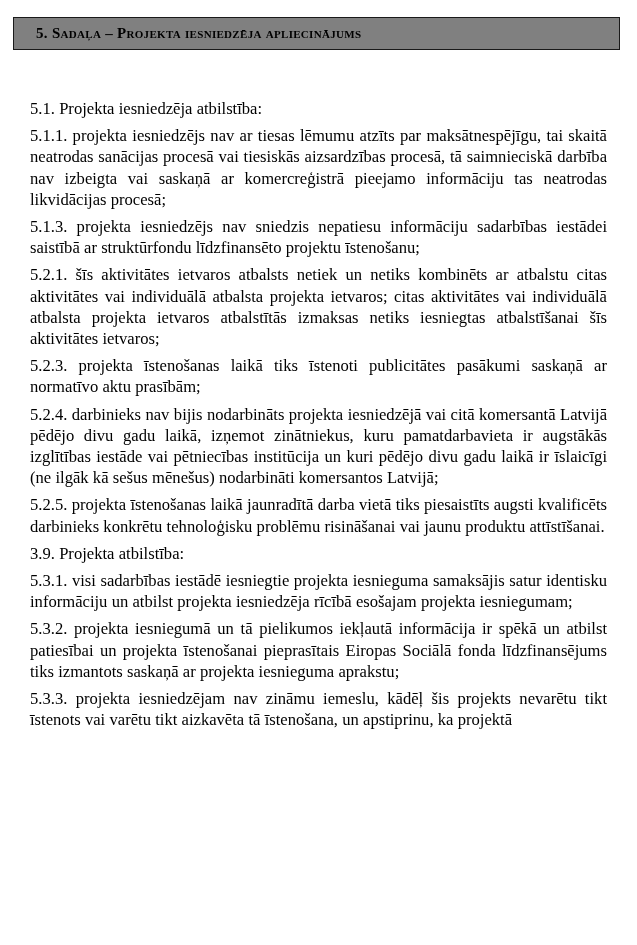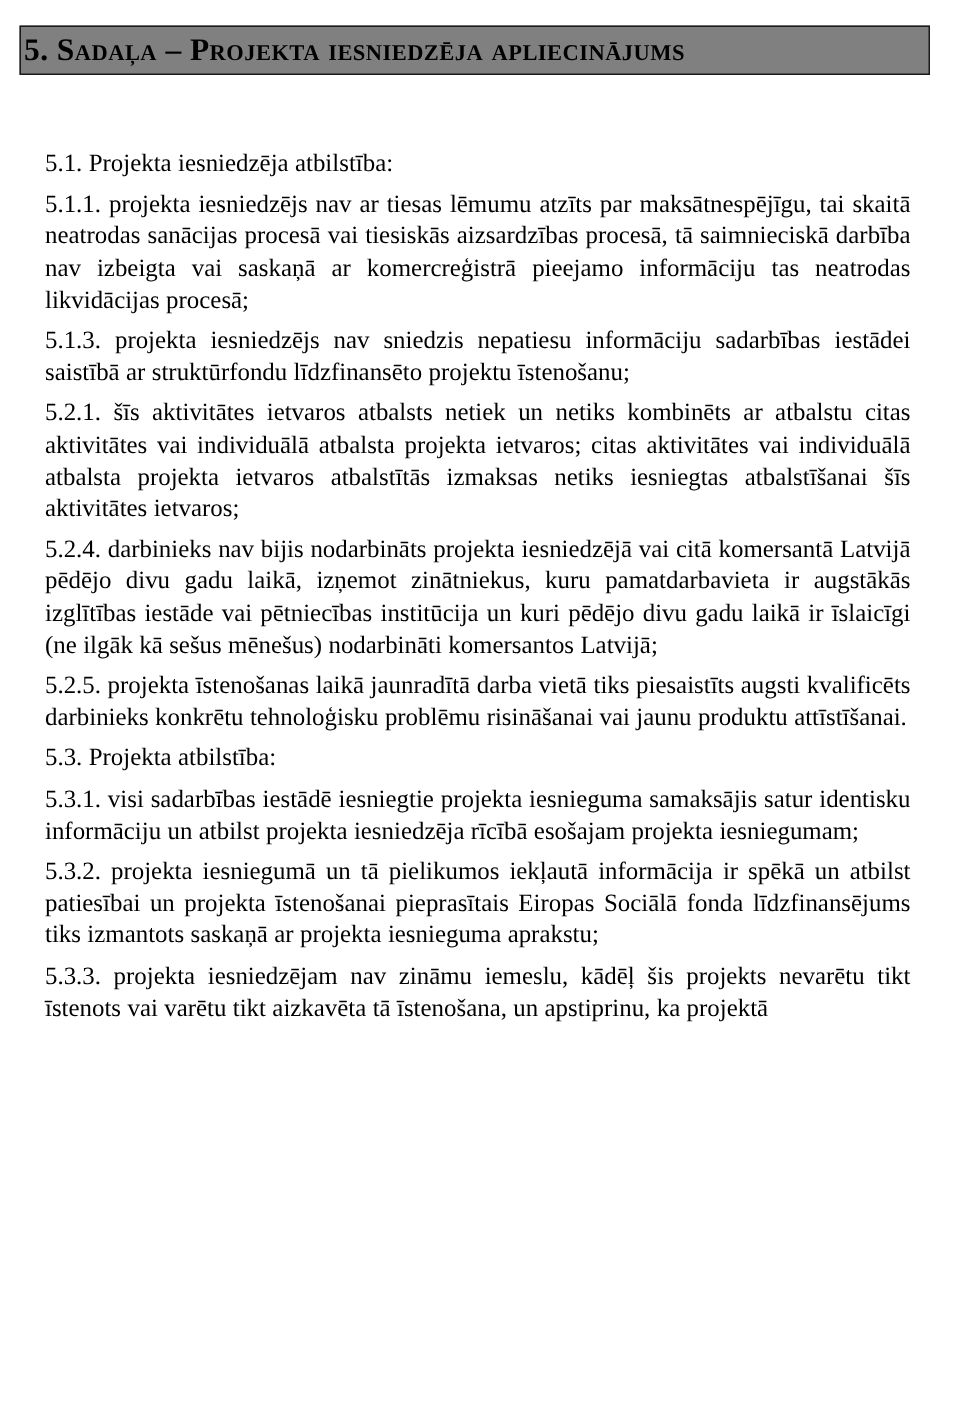--- a/index.html
+++ b/index.html
@@ -30,22 +30,22 @@
     top: 17px;
     width: 607px;
     height: 33px;
     background: #808080;
     border: 1px solid #1a1a1a;
     box-sizing: border-box;
     display: flex;
     align-items: center;
   }
   .section-banner-text {
-    padding-left: 2px;
-    font-size: 21px;
+    padding-left: 22px;
+    font-size: 15px;
     font-weight: bold;
     font-variant: small-caps;
     letter-spacing: 0.3px;
     color: #000000;
     white-space: nowrap;
   }
 
   
   .body-block {
     position: absolute;
@@ -74,21 +74,22 @@
 
   <div class="section-banner">
     <div class="section-banner-text">5. Sadaļa – Projekta iesniedzēja apliecinājums</div>
   </div>
 
   <div class="body-block">
     <p class="clause">5.1. Projekta iesniedzēja atbilstība:</p>
     <p class="clause">5.1.1. projekta iesniedzējs nav ar tiesas lēmumu atzīts par maksātnespējīgu, tai skaitā neatrodas sanācijas procesā vai tiesiskās aizsardzības procesā, tā saimnieciskā darbība nav izbeigta vai saskaņā ar komercreģistrā pieejamo informāciju tas neatrodas likvidācijas procesā;</p>
     <p class="clause">5.1.3. projekta iesniedzējs nav sniedzis nepatiesu informāciju sadarbības iestādei saistībā ar struktūrfondu līdzfinansēto projektu īstenošanu;</p>
     <p class="clause">5.2.1. šīs aktivitātes ietvaros atbalsts netiek un netiks kombinēts ar atbalstu citas aktivitātes vai individuālā atbalsta projekta ietvaros; citas aktivitātes vai individuālā atbalsta projekta ietvaros atbalstītās izmaksas netiks iesniegtas atbalstīšanai šīs aktivitātes ietvaros;</p>
+    <p class="clause">5.2.3. projekta īstenošanas laikā tiks īstenoti publicitātes pasākumi saskaņā ar normatīvo aktu prasībām;</p>
     <p class="clause">5.2.4. darbinieks nav bijis nodarbināts projekta iesniedzējā vai citā komersantā Latvijā pēdējo divu gadu laikā, izņemot zinātniekus, kuru pamatdarbavieta ir augstākās izglītības iestāde vai pētniecības institūcija un kuri pēdējo divu gadu laikā ir īslaicīgi (ne ilgāk kā sešus mēnešus) nodarbināti komersantos Latvijā;</p>
     <p class="clause">5.2.5. projekta īstenošanas laikā jaunradītā darba vietā tiks piesaistīts augsti kvalificēts darbinieks konkrētu tehnoloģisku problēmu risināšanai vai jaunu produktu attīstīšanai.</p>
-    <p class="clause">5.3. Projekta atbilstība:</p>
+    <p class="clause">3.9. Projekta atbilstība:</p>
     <p class="clause">5.3.1. visi sadarbības iestādē iesniegtie projekta iesnieguma samaksājis satur identisku informāciju un atbilst projekta iesniedzēja rīcībā esošajam projekta iesniegumam;</p>
     <p class="clause">5.3.2. projekta iesniegumā un tā pielikumos iekļautā informācija ir spēkā un atbilst patiesībai un projekta īstenošanai pieprasītais Eiropas Sociālā fonda līdzfinansējums tiks izmantots saskaņā ar projekta iesnieguma aprakstu;</p>
     <p class="clause">5.3.3. projekta iesniedzējam nav zināmu iemeslu, kādēļ šis projekts nevarētu tikt īstenots vai varētu tikt aizkavēta tā īstenošana, un apstiprinu, ka projektā</p>
   </div>
 
 </div>
 
 </body></html>

